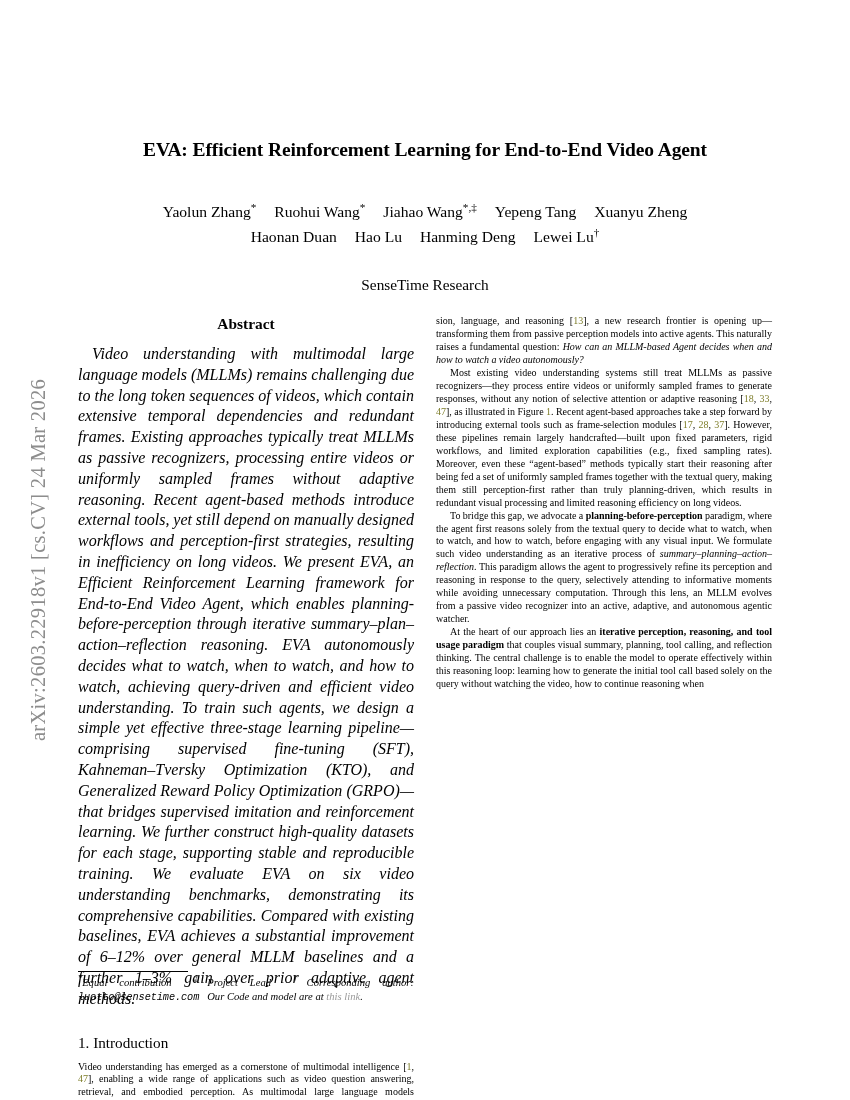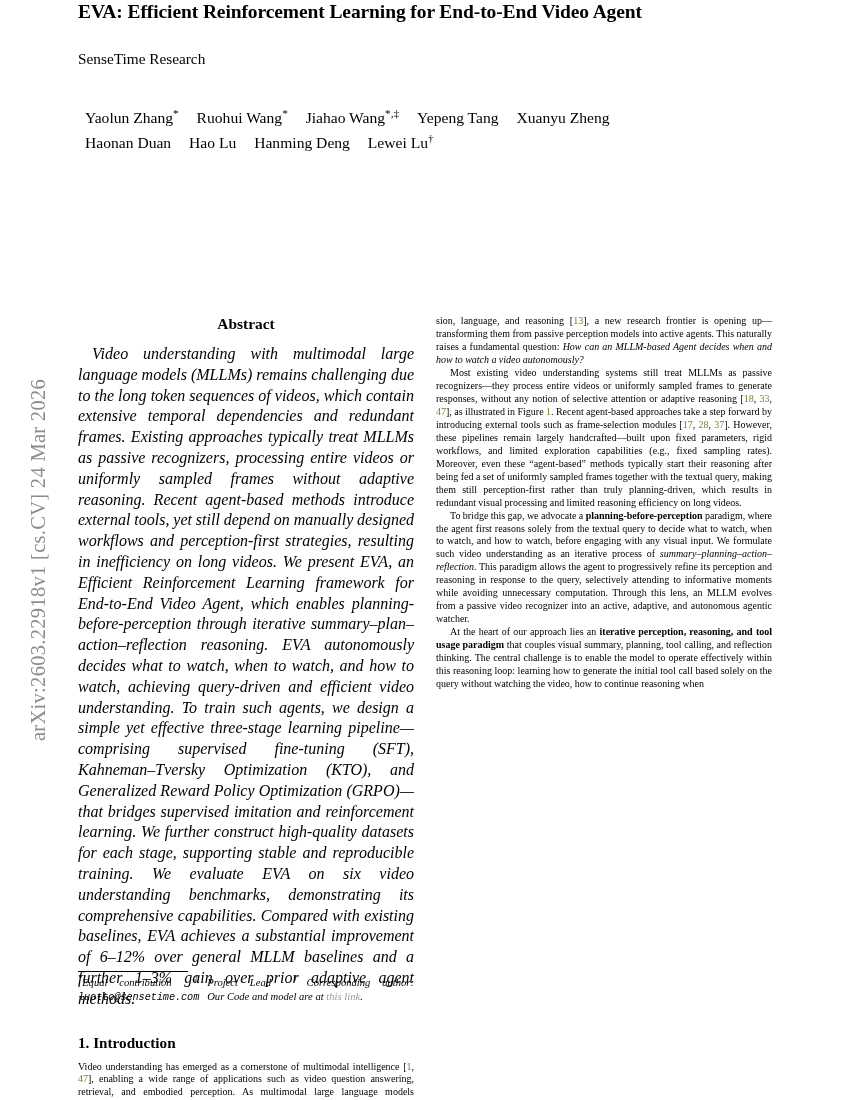--- a/index.html
+++ b/index.html
@@ -42,20 +42,22 @@
   #page {
     position: absolute;
     left: 78px;
     top: 0;
     width: 694px;
     height: 1100px;
   }
 
   
   #title-block {
+    padding-top: 138px;
+    text-align: center;
   }
   #paper-title {
     font-size: 19.5px;
     font-weight: bold;
     letter-spacing: -0.1px;
     line-height: 1.25;
     margin: 0;
   }
   #authors {
     margin-top: 38px;
@@ -116,21 +118,21 @@
   p.para.abstract-body {
     font-style: italic;
     text-indent: 14px;
     font-size: 16px;
     line-height: 1.30;
   }
   p.para.noindent { text-indent: 0; }
 
   h2.section-heading {
     font-size: 15.2px;
-    font-weight: bold;
+    font-weight: normal;
     margin: 24px 0 9px 0;
     text-indent: 0;
   }
 
   .cite { color: #7d7d29; }
   .ital { font-style: italic; }
   .bold { font-weight: bold; }
 
   
   #footnote {
@@ -170,38 +172,38 @@
 <body>
 
 <div id="arxiv-stamp">
   <div class="stamp-text">arXiv:2603.22918v1  [cs.CV]  24 Mar 2026</div>
 </div>
 
 <div id="page">
 
   <div id="title-block">
     <h1 id="paper-title">EVA: Efficient Reinforcement Learning for End-to-End Video Agent</h1>
-
-    <div id="affiliation">SenseTime Research</div>
 
     <div id="authors">
       <span class="author-line">
         <span class="author"><span>Yaolun Zhang</span><sup>*</sup></span>
         <span class="author"><span>Ruohui Wang</span><sup>*</sup></span>
         <span class="author"><span>Jiahao Wang</span><sup>*,‡</sup></span>
         <span class="author"><span>Yepeng Tang</span><sup></sup></span>
         <span class="author"><span>Xuanyu Zheng</span><sup></sup></span>
       </span>
       <span class="author-line">
         <span class="author"><span>Haonan Duan</span><sup></sup></span>
         <span class="author"><span>Hao Lu</span><sup></sup></span>
         <span class="author"><span>Hanming Deng</span><sup></sup></span>
         <span class="author"><span>Lewei Lu</span><sup>†</sup></span>
       </span>
     </div>
+
+    <div id="affiliation">SenseTime Research</div>
   </div>
 
   <div id="columns">
 
     <div class="col" id="col-left">
 
       <h2 id="abstract-heading">Abstract</h2>
 
       <p class="para abstract-body">Video understanding with multimodal large language models (MLLMs) remains challenging due to the long token sequences of videos, which contain extensive temporal dependencies and redundant frames. Existing approaches typically treat MLLMs as passive recognizers, processing entire videos or uniformly sampled frames without adaptive reasoning. Recent agent-based methods introduce external tools, yet still depend on manually designed workflows and perception-first strategies, resulting in inefficiency on long videos. We present EVA, an Efficient Reinforcement Learning framework for End-to-End Video Agent, which enables planning-before-perception through iterative summary–plan–action–reflection reasoning. EVA autonomously decides what to watch, when to watch, and how to watch, achieving query-driven and efficient video understanding. To train such agents, we design a simple yet effective three-stage learning pipeline—comprising supervised fine-tuning (SFT), Kahneman–Tversky Optimization (KTO), and Generalized Reward Policy Optimization (GRPO)—that bridges supervised imitation and reinforcement learning. We further construct high-quality datasets for each stage, supporting stable and reproducible training. We evaluate EVA on six video understanding benchmarks, demonstrating its comprehensive capabilities. Compared with existing baselines, EVA achieves a substantial improvement of 6–12% over general MLLM baselines and a further 1–3% gain over prior adaptive agent methods.</p>
 

